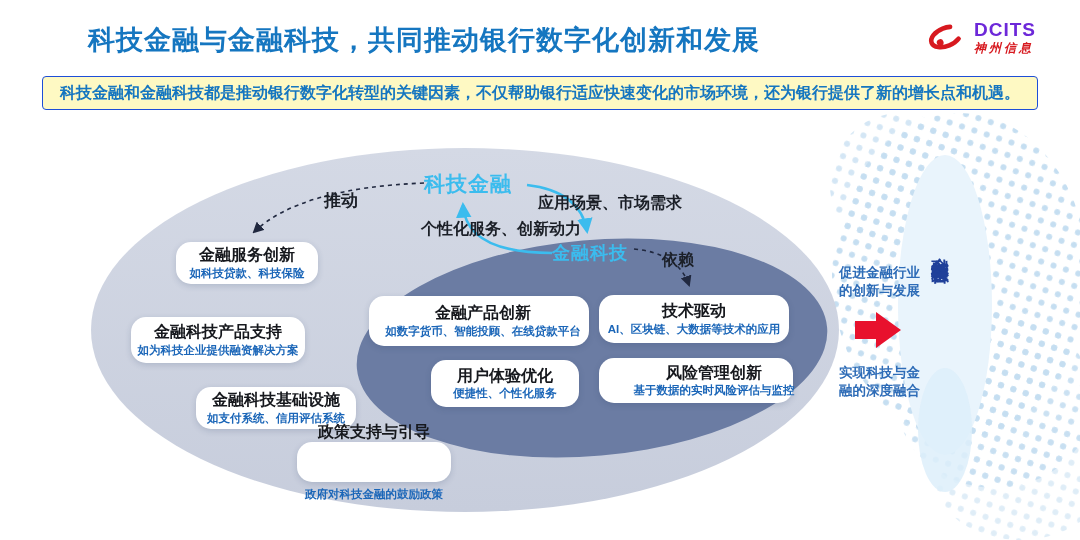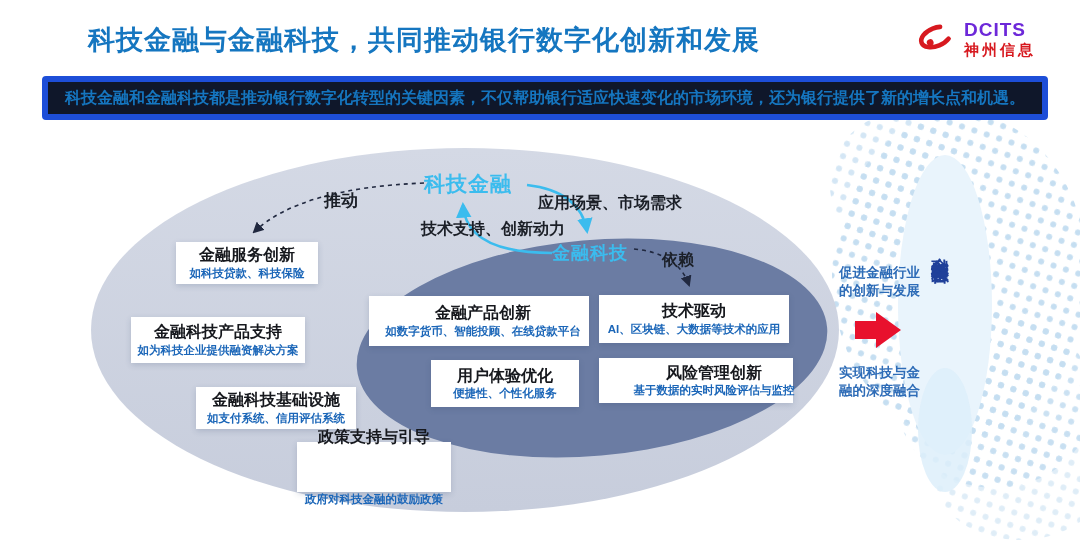--- a/index.html
+++ b/index.html
@@ -12,56 +12,56 @@
   .abs{position:absolute;}
 
   
   .title{
     left:88px;top:22px;
     font-size:27px;font-weight:800;color:#1576c0;letter-spacing:1px;white-space:nowrap;
   }
   .logo{right:44px;top:20px;display:flex;align-items:flex-start;}
   .logo-text{margin-left:6px;display:flex;flex-direction:column;line-height:1;}
   .logo-brand{font-size:19px;font-weight:800;color:#6d28d9;letter-spacing:1px;}
-  .logo-company{font-size:15px;font-weight:700;color:#d7191f;letter-spacing:3px;margin-top:3px;}
+  .logo-company{font-size:12px;font-weight:700;color:#d7191f;letter-spacing:3px;margin-top:3px;font-style:italic;}
 
   
   .banner{
     left:42px;top:76px;width:994px;height:32px;
-    background:#0f172a;border:6px solid #1d4ed8;border-radius:4px;
+    background:#fef9c3;border:1px solid #1d4ed8;border-radius:4px;
     display:flex;align-items:center;justify-content:center;
     font-size:16px;font-weight:700;color:#1576c0;white-space:nowrap;
   }
 
   
   .hub{font-weight:800;color:#3bbcee;white-space:nowrap;}
   .hub-top{left:424px;top:170px;font-size:21px;letter-spacing:1px;}
   .hub-inner{left:552px;top:241px;font-size:18px;letter-spacing:1px;}
 
   
   .arrow-label{font-weight:800;color:#1b1f27;white-space:nowrap;}
   .lbl-push{left:324px;top:189px;font-size:17px;}
   .lbl-demand{left:538px;top:193px;font-size:16px;}
   .lbl-support{left:421px;top:219px;font-size:16px;}
   .lbl-depend{left:662px;top:250px;font-size:16px;}
 
   
   .node{
-    background:#ffffff;border-radius:0;
+    background:#ffffff;border-radius:15px;
     box-shadow:0 2px 6px rgba(40,60,100,.18);
     display:flex;flex-direction:column;align-items:center;justify-content:center;
     text-align:center;
   }
   .node .t{font-size:16px;font-weight:800;color:#16181d;white-space:nowrap;line-height:1.15;}
   .node .s{font-size:11.5px;font-weight:700;color:#1b66b8;white-space:nowrap;margin-top:2px;line-height:1.1;}
 
   .box1{left:176px;top:242px;width:142px;height:42px;}
   .box2{left:131px;top:317px;width:174px;height:46px;}
   .box3{left:196px;top:387px;width:160px;height:42px;}
-  .box4{left:297px;top:442px;width:154px;height:50px;gap:44px;}
+  .box4{left:297px;top:442px;width:154px;height:40px;gap:44px;}
   .box5{left:369px;top:296px;width:212px;height:50px;padding-left:8px;}
   .box6{left:599px;top:295px;width:190px;height:48px;}
   .box7{left:431px;top:360px;width:148px;height:47px;}
   .box8{left:599px;top:358px;width:158px;height:45px;padding-left:36px;}
 
   
   .outcome-text{
     width:90px;font-size:13.5px;font-weight:700;color:#2e6cb7;line-height:1.3;text-align:left;
   }
   .promote{left:839px;top:264px;}
@@ -131,21 +131,21 @@
   </div>
 </div>
 
 <div class="abs banner">科技金融和金融科技都是推动银行数字化转型的关键因素，不仅帮助银行适应快速变化的市场环境，还为银行提供了新的增长点和机遇。</div>
 
 <div class="abs hub hub-top">科技金融</div>
 <div class="abs hub hub-inner">金融科技</div>
 
 <div class="abs arrow-label lbl-push">推动</div>
 <div class="abs arrow-label lbl-demand">应用场景、市场需求</div>
-<div class="abs arrow-label lbl-support">技术支持、创新动力</div>
+<div class="abs arrow-label lbl-support">个性化服务、创新动力</div>
 <div class="abs arrow-label lbl-depend">依赖</div>
 
 <div class="abs node box1">
   <span class="t">金融服务创新</span>
   <span class="s">如科技贷款、科技保险</span>
 </div>
 <div class="abs node box2">
   <span class="t">金融科技产品支持</span>
   <span class="s">如为科技企业提供融资解决方案</span>
 </div>

